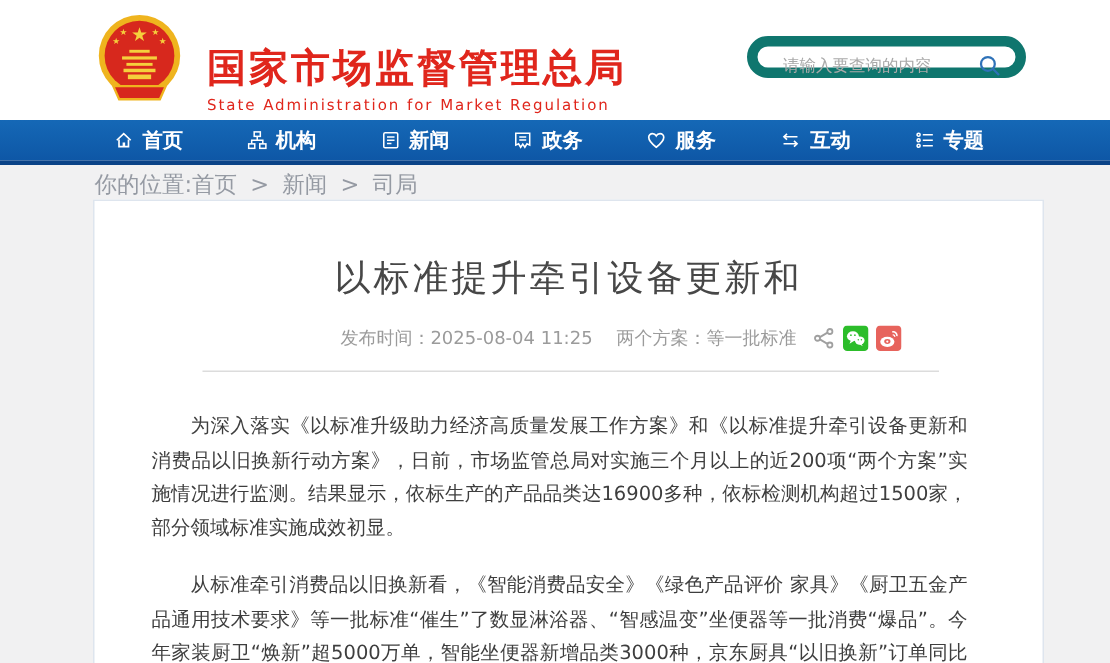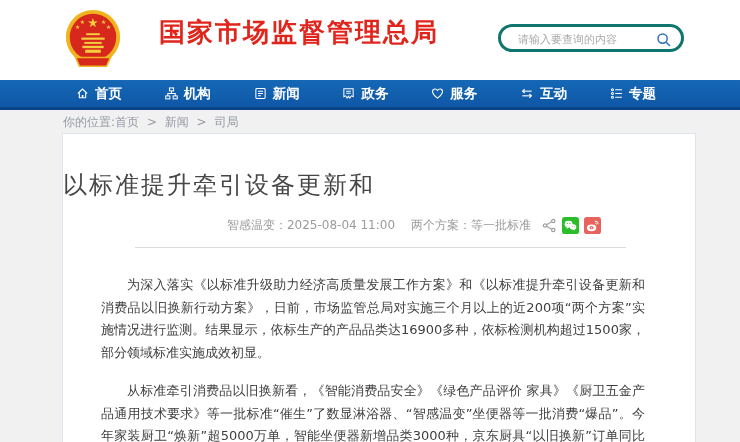--- a/index.html
+++ b/index.html
@@ -4,44 +4,44 @@
 <style>
   html,body{margin:0;padding:0;}
   body{
     width:740px;height:442px;position:relative;overflow:hidden;
     background:#f1f1f2;
     font-family:"DejaVu Sans","Liberation Sans",sans-serif;
   }
   
   .header{position:absolute;top:0;left:0;width:740px;height:80px;background:#ffffff;}
   .logo{position:absolute;left:62px;top:9px;width:62px;height:62px;cursor:default;}
-  .brand{position:absolute;left:138px;top:17px;cursor:pointer;margin-left:21px;}
+  .brand{position:absolute;left:138px;top:31px;cursor:pointer;}
   .brand-cn{color:#e0261c;font-size:26px;font-weight:bold;letter-spacing:2px;line-height:30px;white-space:nowrap;}
   .brand-en{color:#e0261c;font-size:10px;letter-spacing:1.3px;margin-top:4px;white-space:nowrap;}
   .search{position:absolute;right:56px;top:24px;width:186px;height:28px;box-sizing:border-box;
-    border:3px solid #0f766e;border-radius:15px;background:#fff;}
+    border:7px solid #0f766e;border-radius:15px;background:#fff;}
   .search input{border:none;outline:none;background:transparent;width:138px;margin:5px 0 0 15px;
     font-size:11px;color:#555;font-family:inherit;}
   .search input::placeholder{color:#a9a9a9;}
   .search-btn{position:absolute;right:9px;top:5px;width:16px;height:16px;cursor:pointer;background:none;border:none;padding:0;}
   
   .nav{position:absolute;top:80px;left:0;width:740px;height:27px;
     background:linear-gradient(#1568b6,#0e57a6);border-bottom:3px solid #0a4387;}
   .nav-inner{height:27px;margin:0 84px 0 76px;display:flex;justify-content:space-between;align-items:center;}
   .nav-item{display:flex;align-items:center;gap:6px;color:#fff;font-size:13.5px;font-weight:bold;
     text-decoration:none;cursor:pointer;white-space:nowrap;}
   .nav-ico{display:inline-flex;align-items:center;}
   
-  .breadcrumb{position:absolute;top:114px;left:63px;font-size:12px;color:#959aa3;}
+  .breadcrumb{position:absolute;top:114px;left:63px;font-size:15px;color:#959aa3;}
   .breadcrumb a{color:#959aa3;text-decoration:none;cursor:pointer;}
   .breadcrumb .sep{margin:0 4px;}
   
   .panel{position:absolute;top:133px;left:62px;width:634px;height:330px;box-sizing:border-box;
     background:#ffffff;border:1px solid #dee5ee;}
-  .article-title{margin-top:36px;text-align:left;color:#474747;font-size:24px;line-height:31px;
+  .article-title{margin-top:36px;text-align:center;color:#474747;font-size:24px;line-height:31px;
     letter-spacing:2px;font-weight:normal;}
   .meta{position:relative;margin-top:15px;text-align:center;font-size:12px;color:#9b9b9b;height:18px;}
   .meta .m-gap{display:inline-block;width:16px;}
   .share{position:absolute;right:94px;top:0;display:flex;gap:5px;align-items:center;}
   .share-btn{background:none;border:none;padding:0;cursor:pointer;display:inline-flex;align-items:center;}
   .divider{margin:12px 69px 0 72px;border:none;border-top:1px solid #dcdcdc;height:0;}
   .body-text{margin-top:26px;padding:0 34px 0 22px;color:#3e3e3e;font-size:13px;line-height:22.5px;
     text-align:justify;}
   .body-text p{margin:16px;text-indent:2em;}
 </style>
@@ -61,20 +61,21 @@
       <rect x="25" y="25" width="14" height="2" fill="#f5d03c"></rect>
       <rect x="20" y="29.5" width="24" height="2.2" fill="#f5d03c"></rect>
       <rect x="23" y="34" width="18" height="2" fill="#f5d03c"></rect>
       <rect x="21" y="38" width="22" height="2.4" fill="#f5d03c"></rect>
       <rect x="24" y="42" width="16" height="3.2" fill="#f5d03c"></rect>
       <path d="M14 50 L50 50 L46 59 L18 59 Z" fill="#d7281d" stroke="#efb41e" stroke-width="1.6"></path>
     </svg>
   </span>
   <div class="brand">
     <div class="brand-cn">国家市场监督管理总局</div>
+    <div class="brand-en">State Administration for Market Regulation</div>
   </div>
   <div class="search">
     <input type="text" placeholder="请输入要查询的内容" style="">
     <button class="search-btn">
       <span>
         <svg width="16" height="16" viewBox="0 0 16 16" fill="none" stroke="#2f72b8" stroke-width="1.5">
           <circle cx="6.6" cy="6.6" r="4.6"></circle>
           <path d="M10.2 10.2 L14 14"></path>
         </svg>
       </span>
@@ -163,21 +164,21 @@
   <span class="sep">&gt;</span>
   <a>司局</a>
 </div>
 
 <div class="panel">
   <h1 class="article-title">
     <div>以标准提升牵引设备更新和</div>
   </h1>
 
   <div class="meta">
-    <span>智感温变：</span><span>2025-08-04 11:00</span><span class="m-gap"></span><span>两个方案：</span><span>等一批标准</span>
+    <span>发布时间：</span><span>2025-08-04 11:25</span><span class="m-gap"></span><span>两个方案：</span><span>等一批标准</span>
 
     <span class="share">
       <button class="share-btn">
         <span>
           <svg width="15" height="15" viewBox="0 0 16 16" fill="none" stroke="#a0a0a0" stroke-width="1.3">
             <circle cx="3.2" cy="8" r="1.8"></circle>
               <circle cx="12" cy="3.2" r="1.8"></circle>
               <circle cx="12" cy="12.8" r="1.8"></circle>
             <path d="M4.9 7.2 L10.3 4 M4.9 8.8 L10.3 12"></path>
           </svg>

